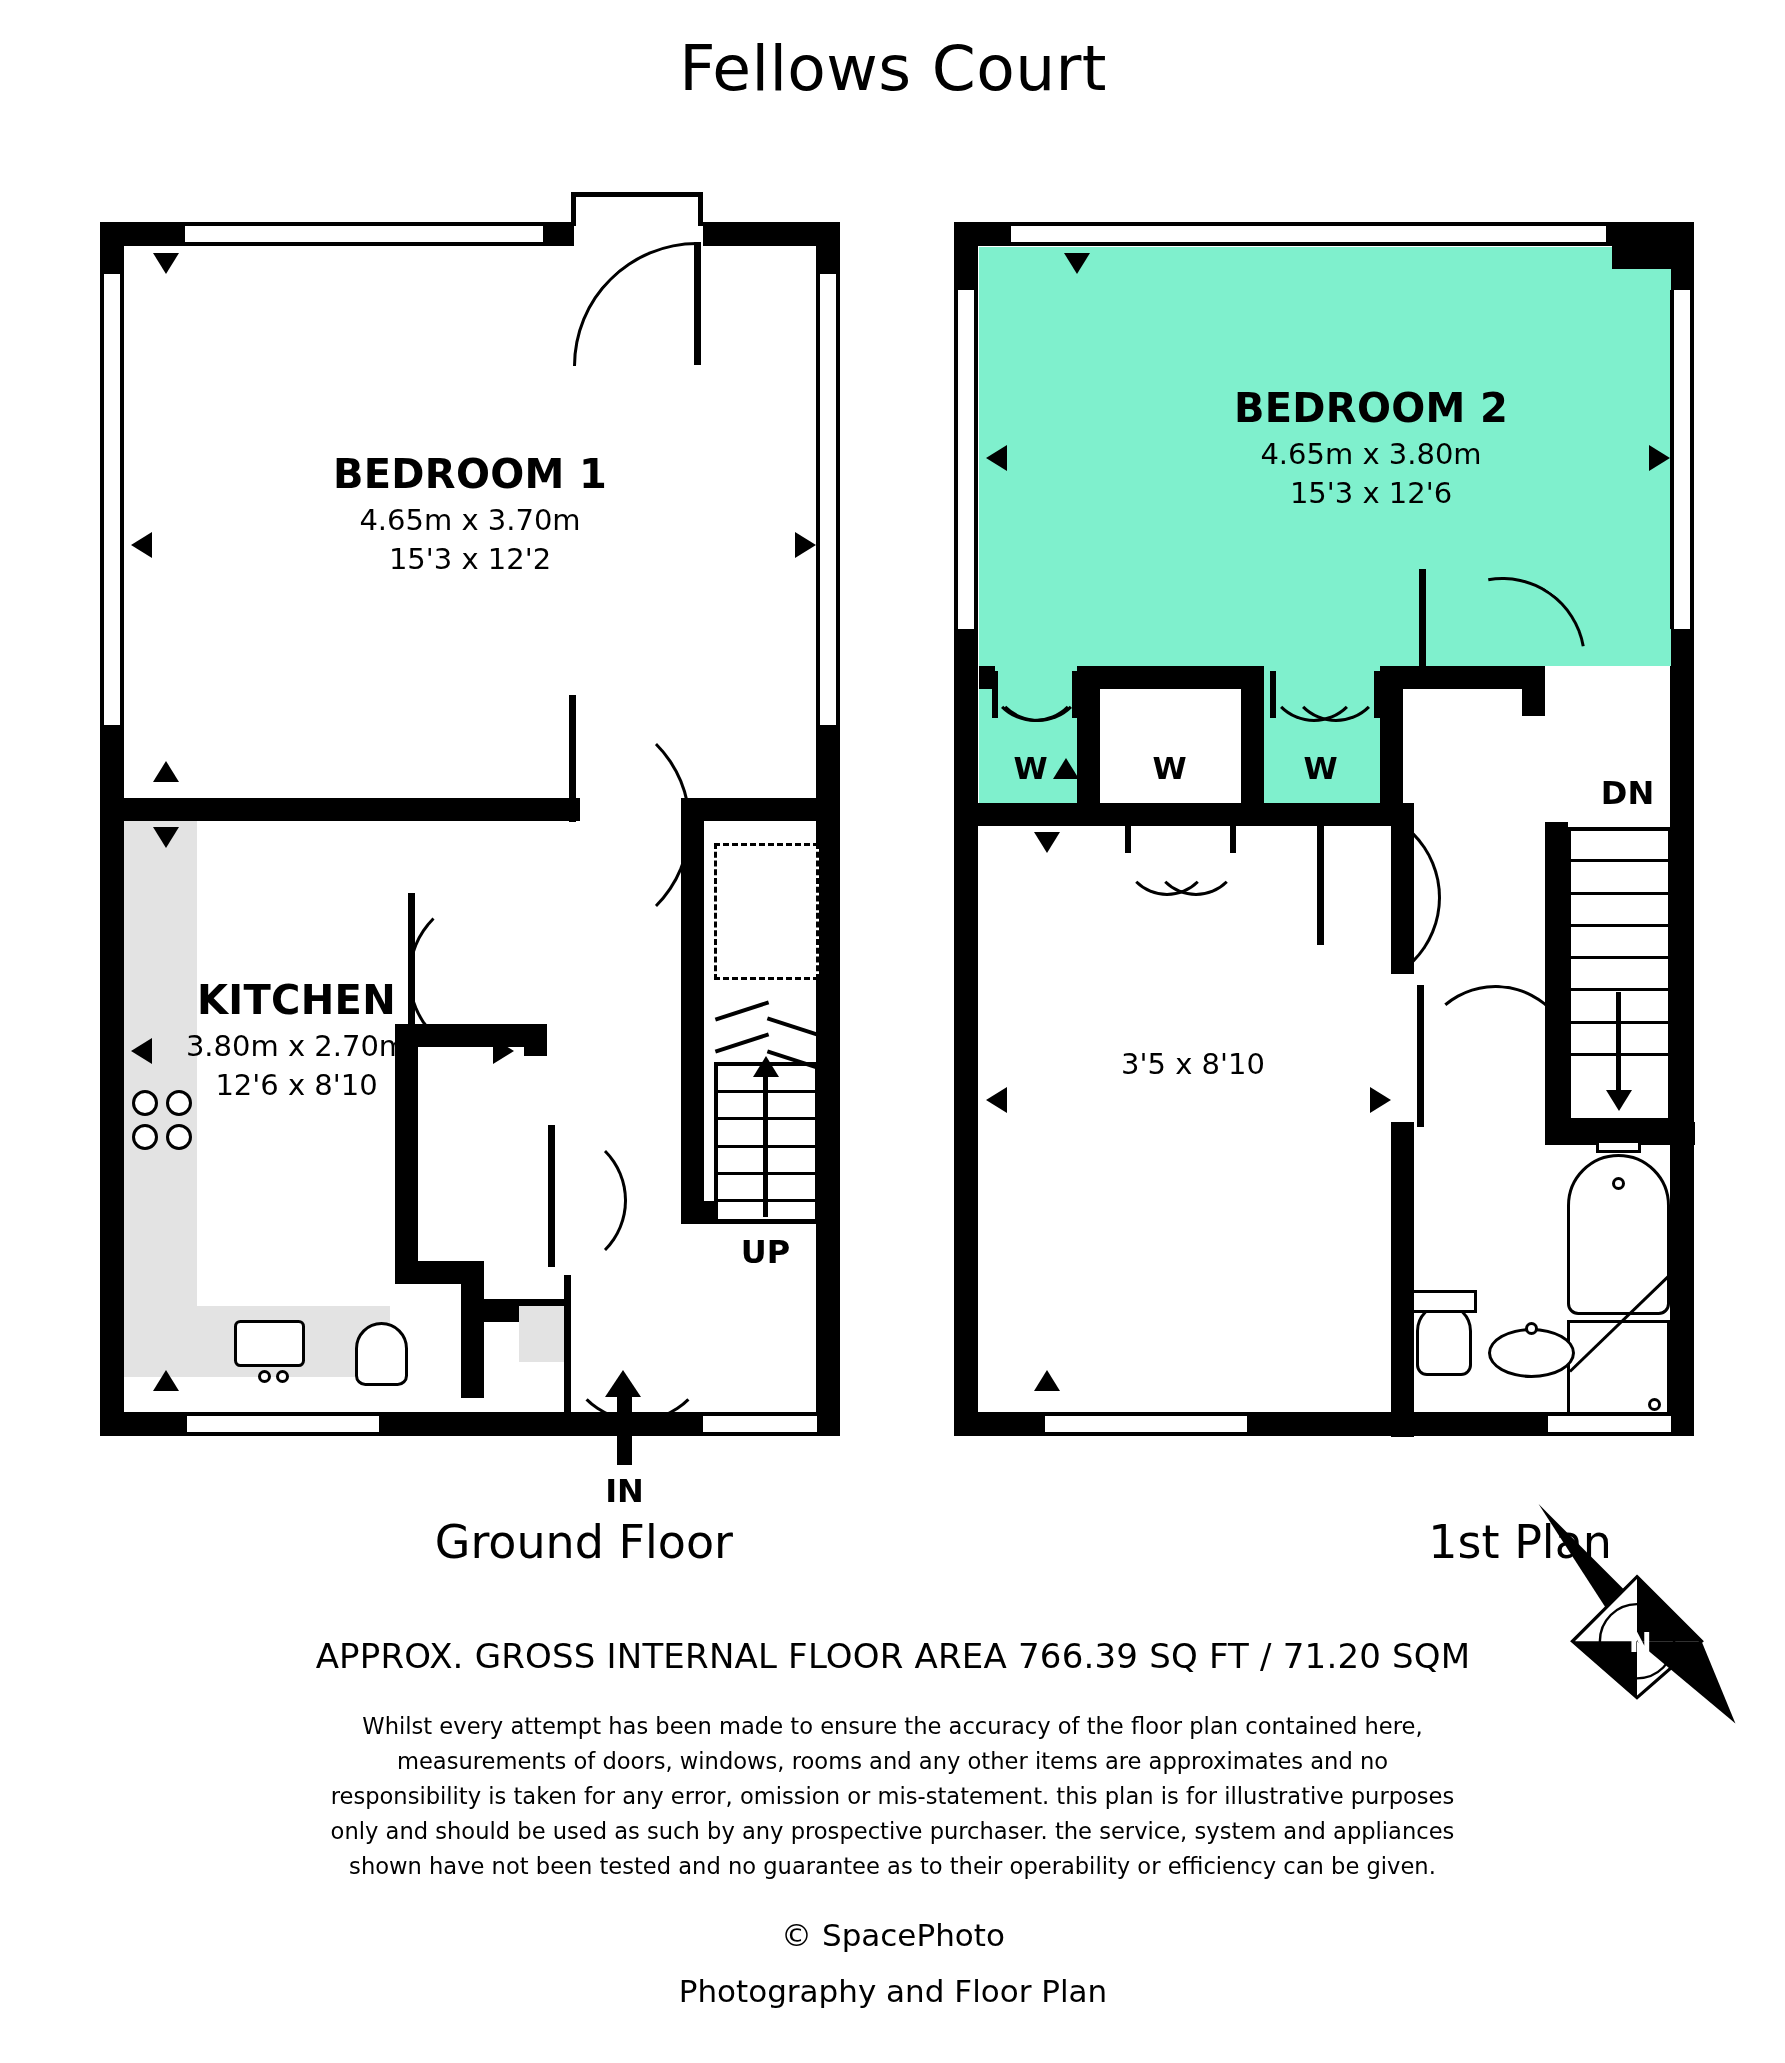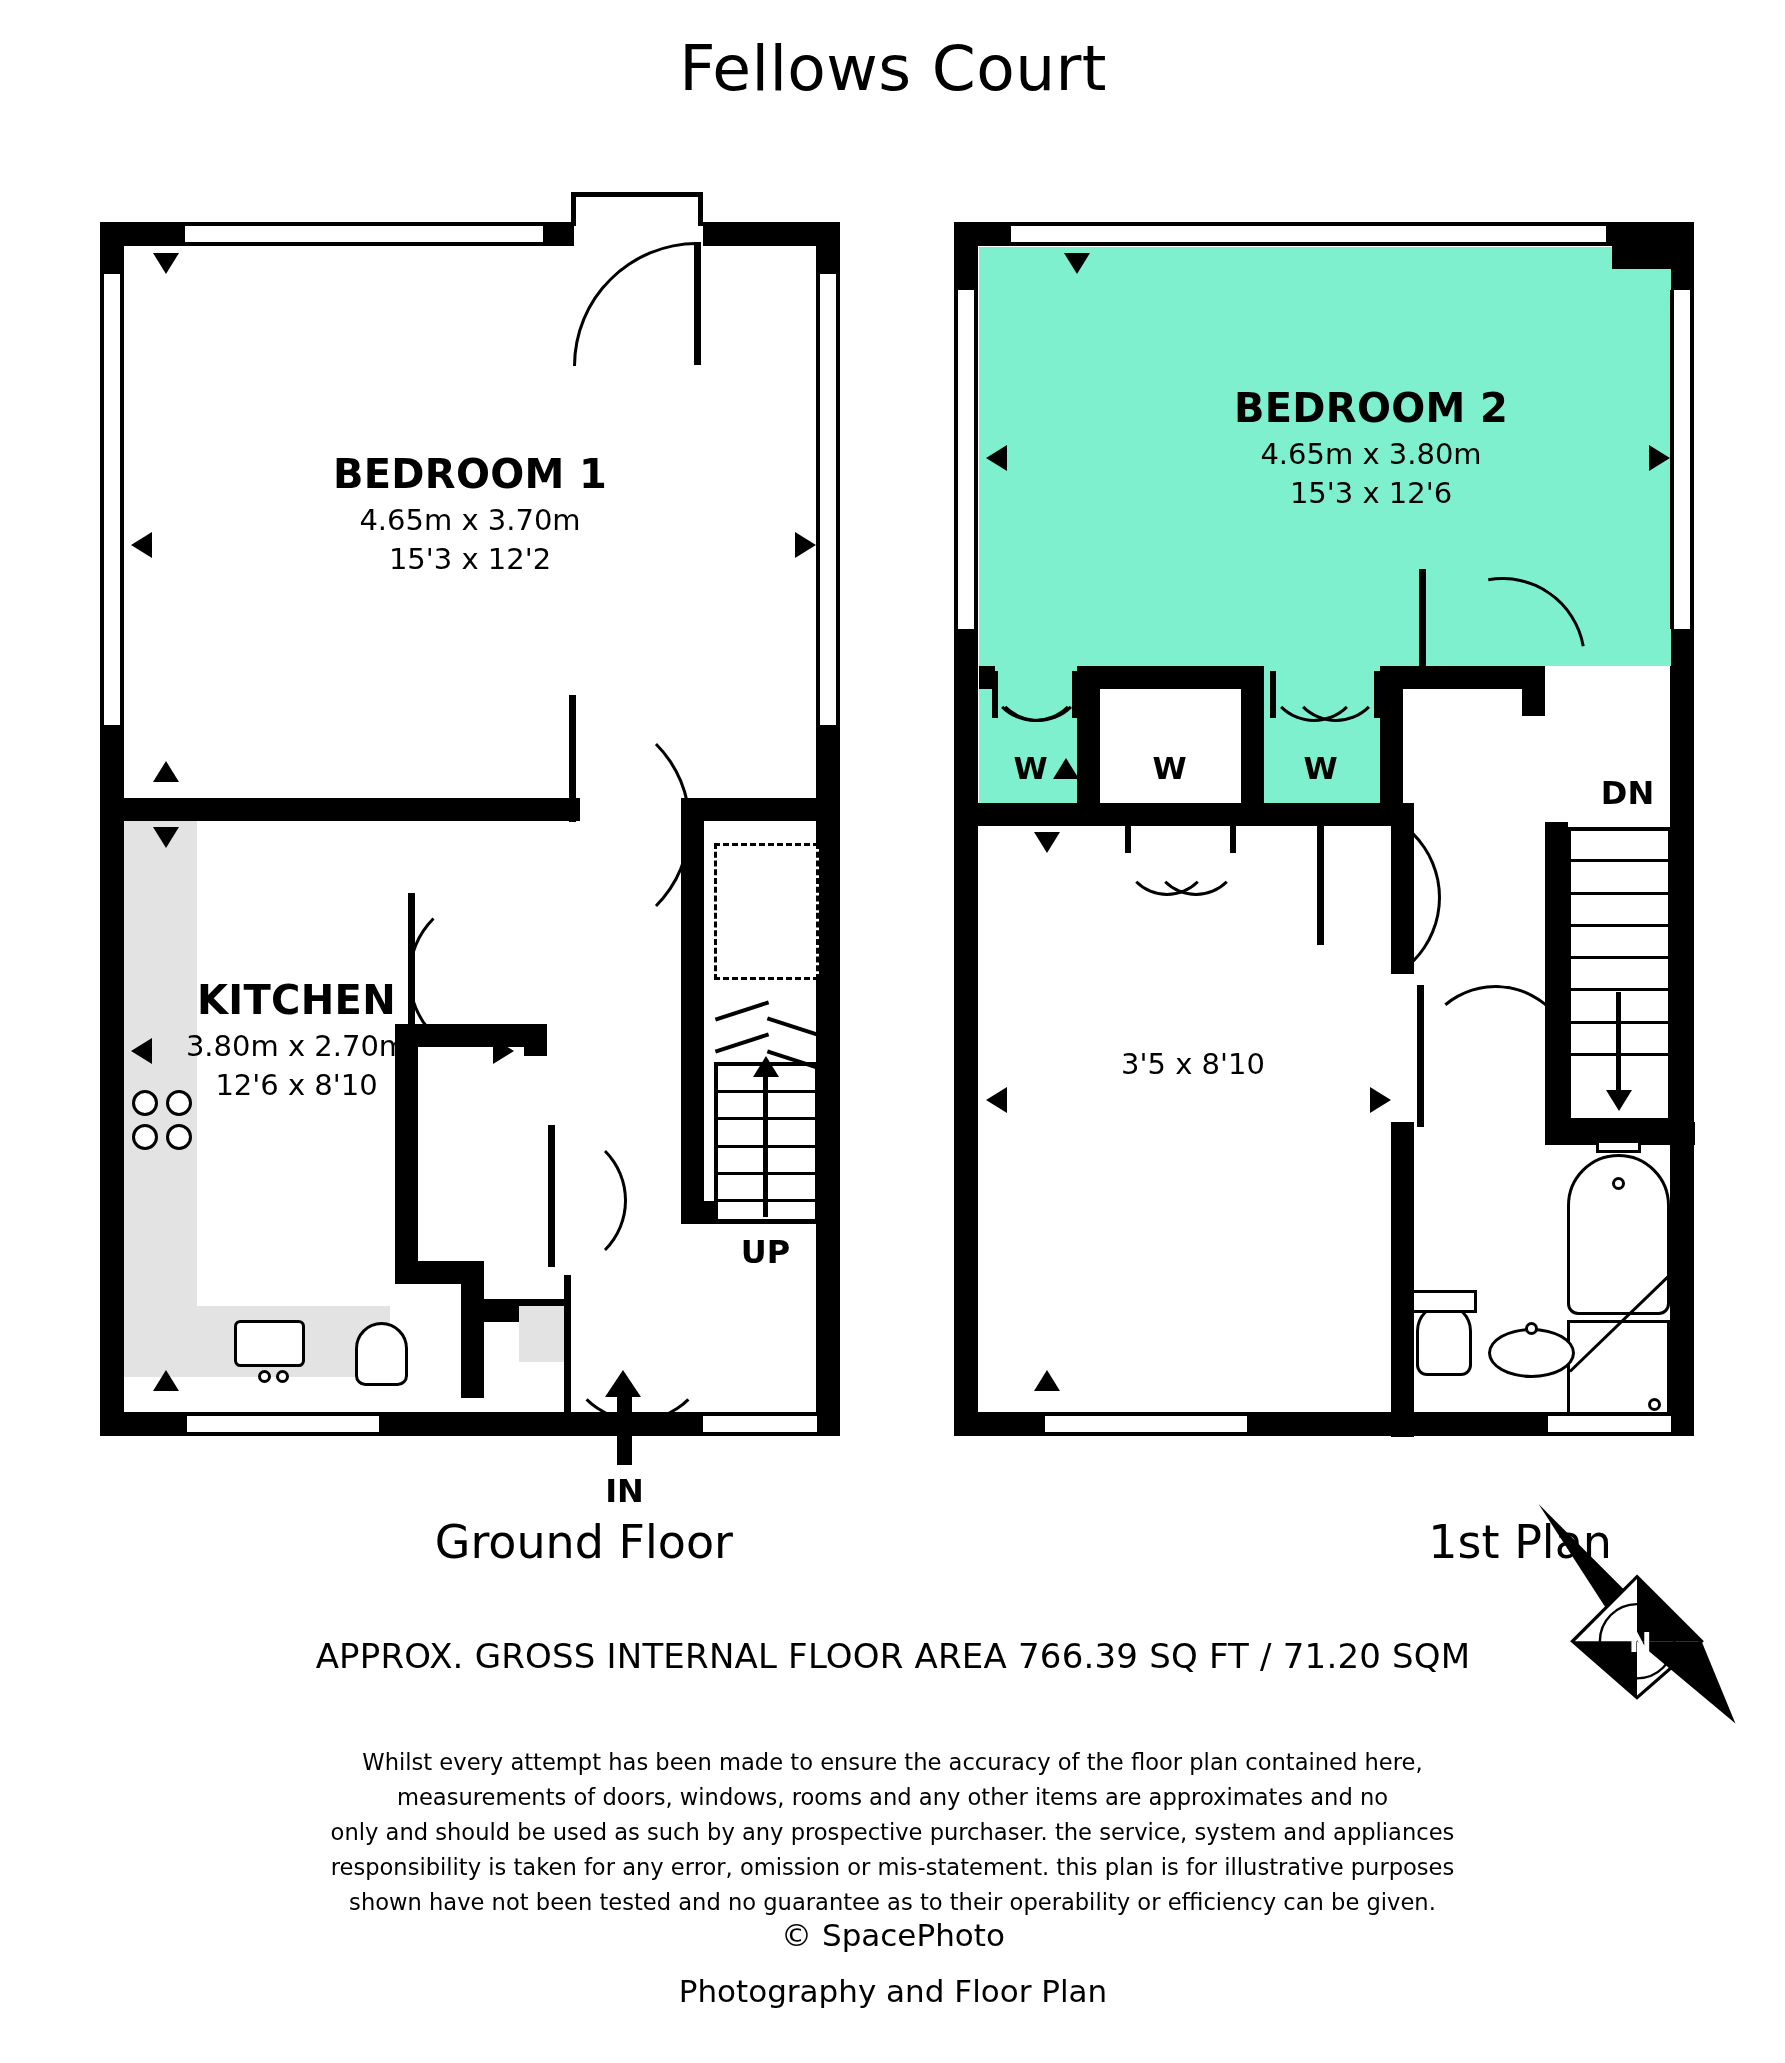--- a/index.html
+++ b/index.html
@@ -414,23 +414,23 @@
     <polygon points="130,100 210,180 130,180" fill="#000"></polygon>
     <polygon points="130,180 210,180 252,282" fill="#000"></polygon>
     <polygon points="50,180 130,180 130,250" fill="#000"></polygon>
     <circle cx="130" cy="180" r="46" fill="none" stroke="#000" stroke-width="3"></circle>
   </svg>
   <div class="compass-letter" style="left:97px; top:131px;">N</div>
 </div>
 
 <div class="area-line" style="top:1636px;">APPROX. GROSS INTERNAL FLOOR AREA 766.39 SQ FT / 71.20 SQM</div>
 
-<div class="disclaimer" style="top:1709px;margin-top:36px;">
+<div class="disclaimer" style="top:1709px;">
   <div>Whilst every attempt has been made to ensure the accuracy of the floor plan contained here,</div>
   <div>measurements of doors, windows, rooms and any other items are approximates and no</div>
+  <div>responsibility is taken for any error, omission or mis-statement. this plan is for illustrative purposes</div>
   <div>only and should be used as such by any prospective purchaser. the service, system and appliances</div>
-  <div>responsibility is taken for any error, omission or mis-statement. this plan is for illustrative purposes</div>
   <div>shown have not been tested and no guarantee as to their operability or efficiency can be given.</div>
 </div>
 
 <div class="credit" style="top:1917px;">© SpacePhoto</div>
 <div class="credit" style="top:1973px;">Photography and Floor Plan</div>
 
 
 </body></html>

